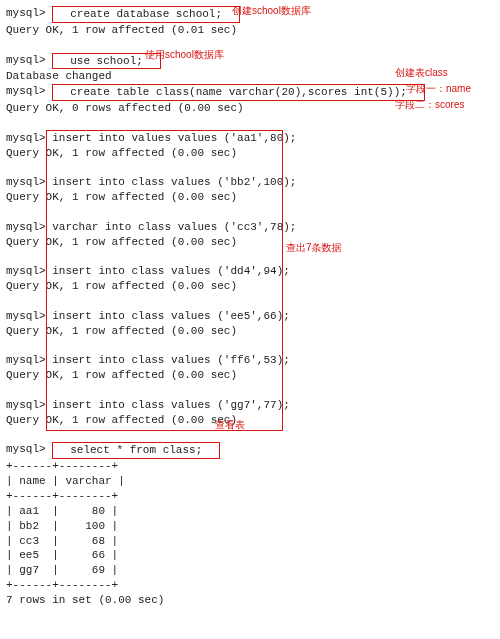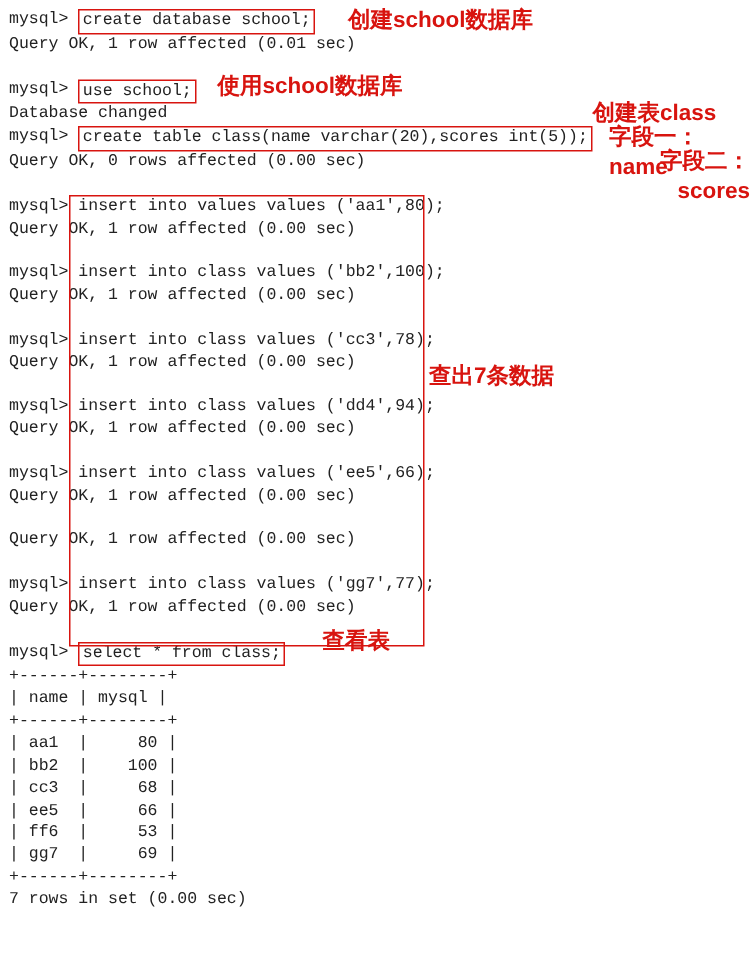--- a/index.html
+++ b/index.html
@@ -10,30 +10,29 @@
     line-height: 1.35;
     color: #222;
     background: #fff;
     width: 500px;
     box-sizing: border-box;
     position: relative;
   }
   .line { white-space: pre; }
   .box {
     border: 1px solid #d8140f;
-    padding: 0 2px;
+    padding: 0 17px;
     display: inline-block;
     vertical-align: top;
   }
   .anno-red {
     color: #d8140f;
     font-family: "Microsoft YaHei","SimSun",sans-serif;
-    font-size: 15px;
+    font-size: 10px;
     position: absolute;
-    font-weight: bold;
   }
   .bigbox {
     position: absolute;
     border: 1px solid #d8140f;
     pointer-events: none;
   }
   .section { position: relative; }
 </style>
 </head>
 <body>
@@ -56,47 +55,47 @@
 
 <div class="section" id="inserts-section">
   <div class="bigbox" id="inserts-box" style="left: 40px; top: -1px; width: 235px; height: 299px;"></div>
   <div id="inserts-lines">
       <div class="line"><span>mysql&gt;</span> <span>insert into values values ('aa1',80);</span></div>
       <div class="line">Query OK, 1 row affected (0.00 sec)</div>
       <div class="line">&nbsp;</div>
       <div class="line"><span>mysql&gt;</span> <span>insert into class values ('bb2',100);</span></div>
       <div class="line">Query OK, 1 row affected (0.00 sec)</div>
       <div class="line">&nbsp;</div>
-      <div class="line"><span>mysql&gt;</span> <span>insert into class values ('cc3',78);</span></div>
+      <div class="line"><span>mysql&gt;</span> <span>varchar into class values ('cc3',78);</span></div>
       <div class="line">Query OK, 1 row affected (0.00 sec)</div>
       <div class="line">&nbsp;</div>
       <div class="line"><span>mysql&gt;</span> <span>insert into class values ('dd4',94);</span></div>
       <div class="line">Query OK, 1 row affected (0.00 sec)</div>
       <div class="line">&nbsp;</div>
       <div class="line"><span>mysql&gt;</span> <span>insert into class values ('ee5',66);</span></div>
       <div class="line">Query OK, 1 row affected (0.00 sec)</div>
       <div class="line">&nbsp;</div>
+      <div class="line"><span>mysql&gt;</span> <span>insert into class values ('ff6',53);</span></div>
       <div class="line">Query OK, 1 row affected (0.00 sec)</div>
       <div class="line">&nbsp;</div>
       <div class="line"><span>mysql&gt;</span> <span>insert into class values ('gg7',77);</span></div>
       <div class="line">Query OK, 1 row affected (0.00 sec)</div>
     </div>
   <div class="anno-red" style="left:280px; top:110px;">查出7条数据</div>
 </div>
 <div class="line">&nbsp;</div>
 
 <div class="line"><span>mysql&gt;</span> <span class="box">select * from class;</span></div>
 <div class="anno-red" id="anno-select" style="left: 215px; top: 418px;">查看表</div>
 
 <div class="line">+------+--------+</div>
-<div class="line">| name | mysql |</div>
+<div class="line">| name | varchar |</div>
 <div class="line">+------+--------+</div>
 <div id="table-rows">
     <div class="line">| aa1  |     80 |</div>
     <div class="line">| bb2  |    100 |</div>
     <div class="line">| cc3  |     68 |</div>
     <div class="line">| ee5  |     66 |</div>
-    <div class="line">| ff6  |     53 |</div>
     <div class="line">| gg7  |     69 |</div>
   </div>
 <div class="line">+------+--------+</div>
 <div class="line">7 rows in set (0.00 sec)</div>
 <div class="line">&nbsp;</div>
 
 </body></html>

